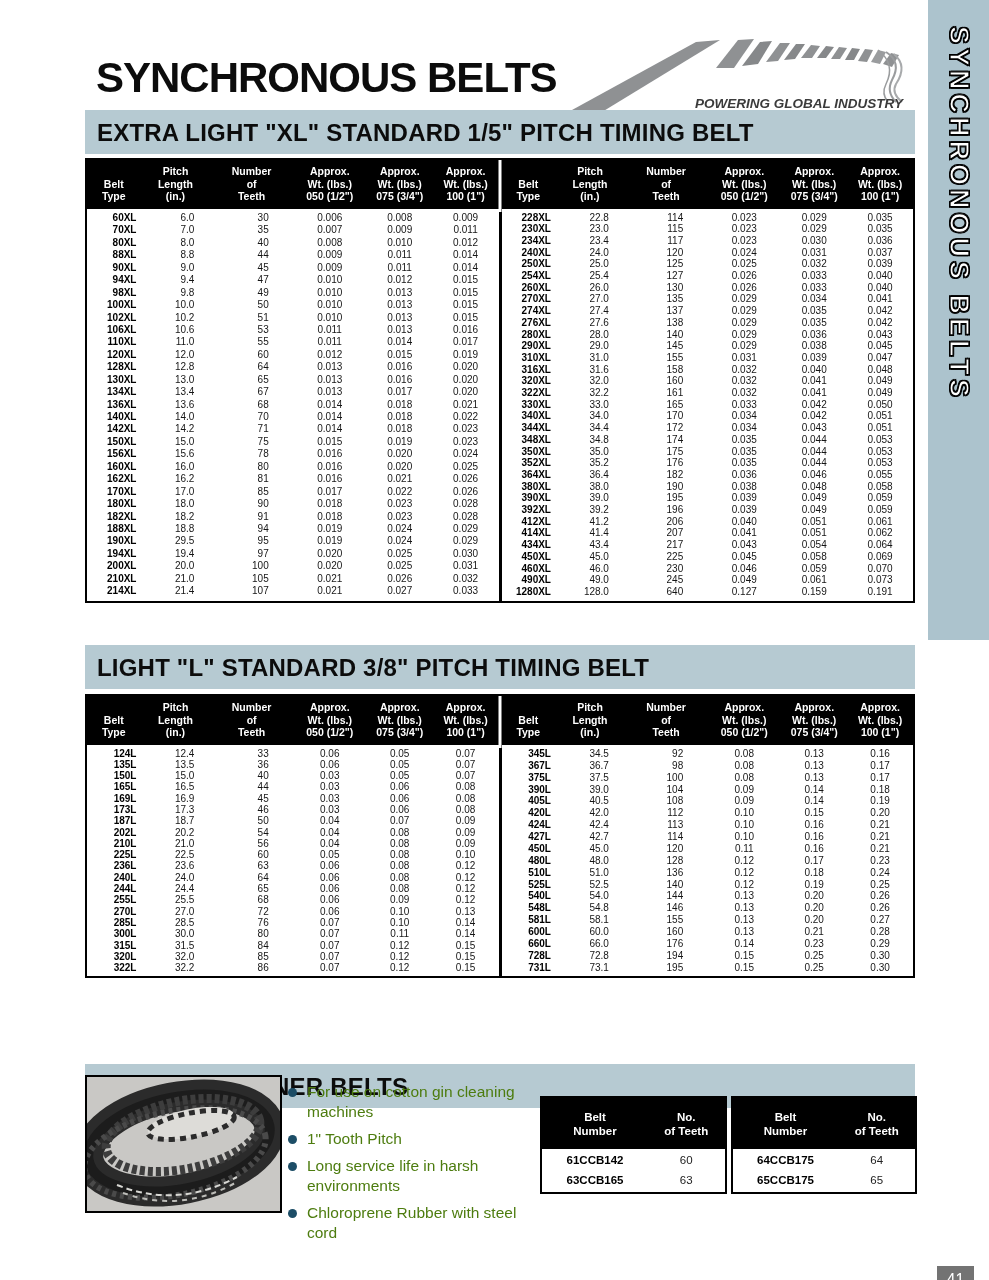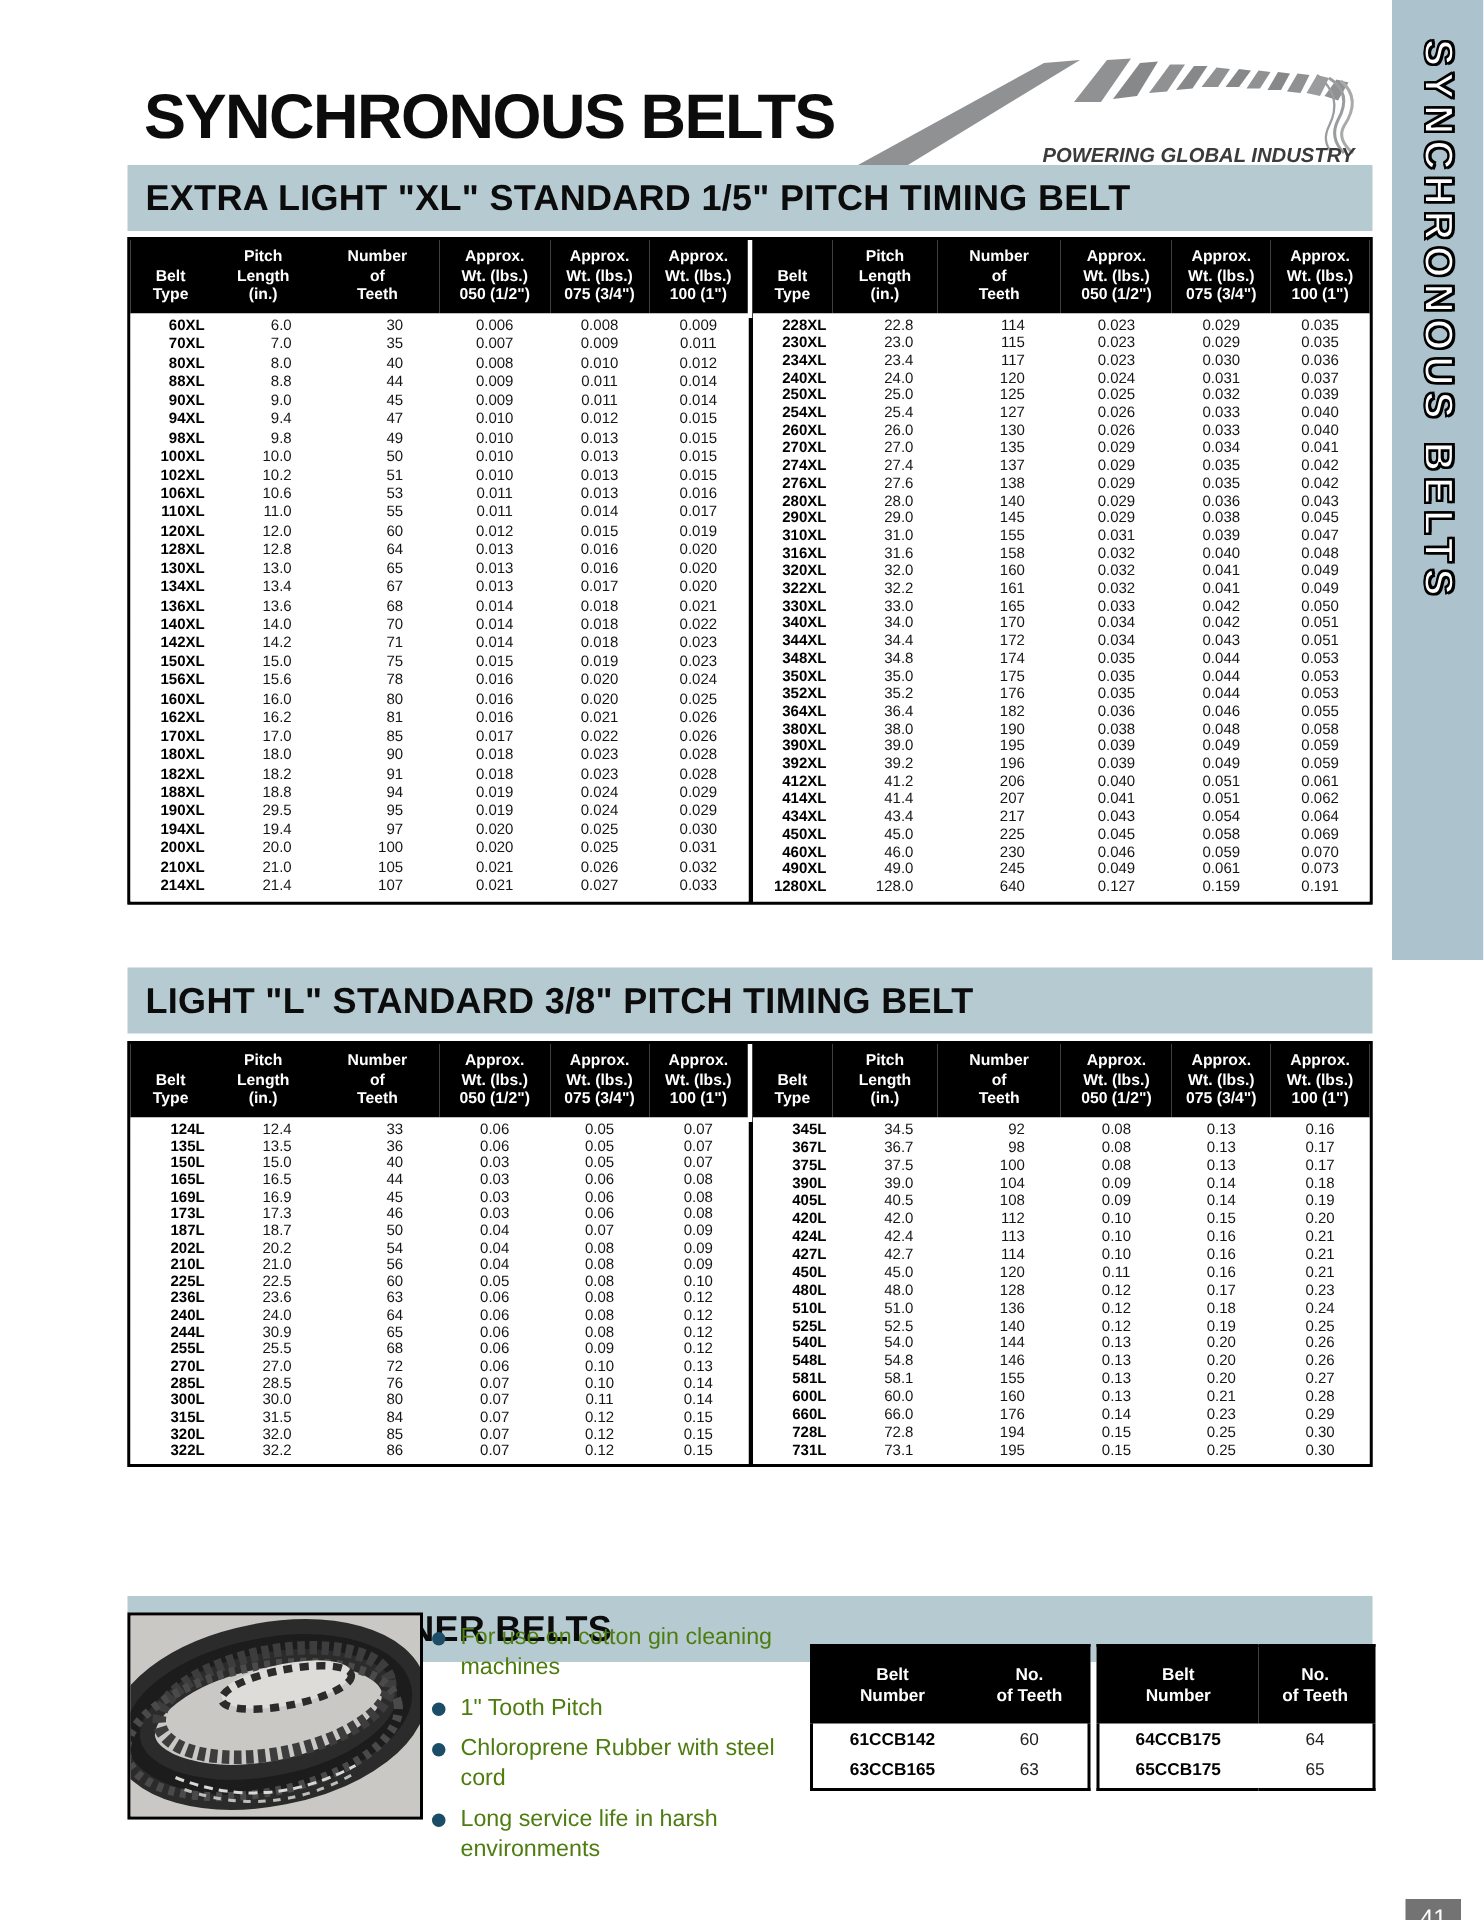--- a/index.html
+++ b/index.html
@@ -805,21 +805,21 @@
         <tr>
           <td class="c0">240L</td>
           <td class="c1">24.0</td>
           <td class="c2">64</td>
           <td class="c3">0.06</td>
           <td class="c4">0.08</td>
           <td class="c5">0.12</td>
         </tr>
         <tr>
           <td class="c0">244L</td>
-          <td class="c1">30.9</td>
+          <td class="c1">24.4</td>
           <td class="c2">65</td>
           <td class="c3">0.06</td>
           <td class="c4">0.08</td>
           <td class="c5">0.12</td>
         </tr>
         <tr>
           <td class="c0">255L</td>
           <td class="c1">25.5</td>
           <td class="c2">68</td>
           <td class="c3">0.06</td>
@@ -1086,25 +1086,25 @@
     <li>
       <span class="bullet-dot"></span>
       <span>For use on cotton gin cleaning machines</span>
     </li>
     <li>
       <span class="bullet-dot"></span>
       <span>1" Tooth Pitch</span>
     </li>
     <li>
       <span class="bullet-dot"></span>
-      <span>Chloroprene Rubber with steel cord</span>
+      <span>Long service life in harsh environments</span>
     </li>
     <li>
       <span class="bullet-dot"></span>
-      <span>Long service life in harsh environments</span>
+      <span>Chloroprene Rubber with steel cord</span>
     </li>
   </ul>
 
 <div class="abs cc-tables">
   <table class="cc-table">
     <colgroup>
         <col class="ccw0">
         <col class="ccw1">
       </colgroup>
     <thead>

